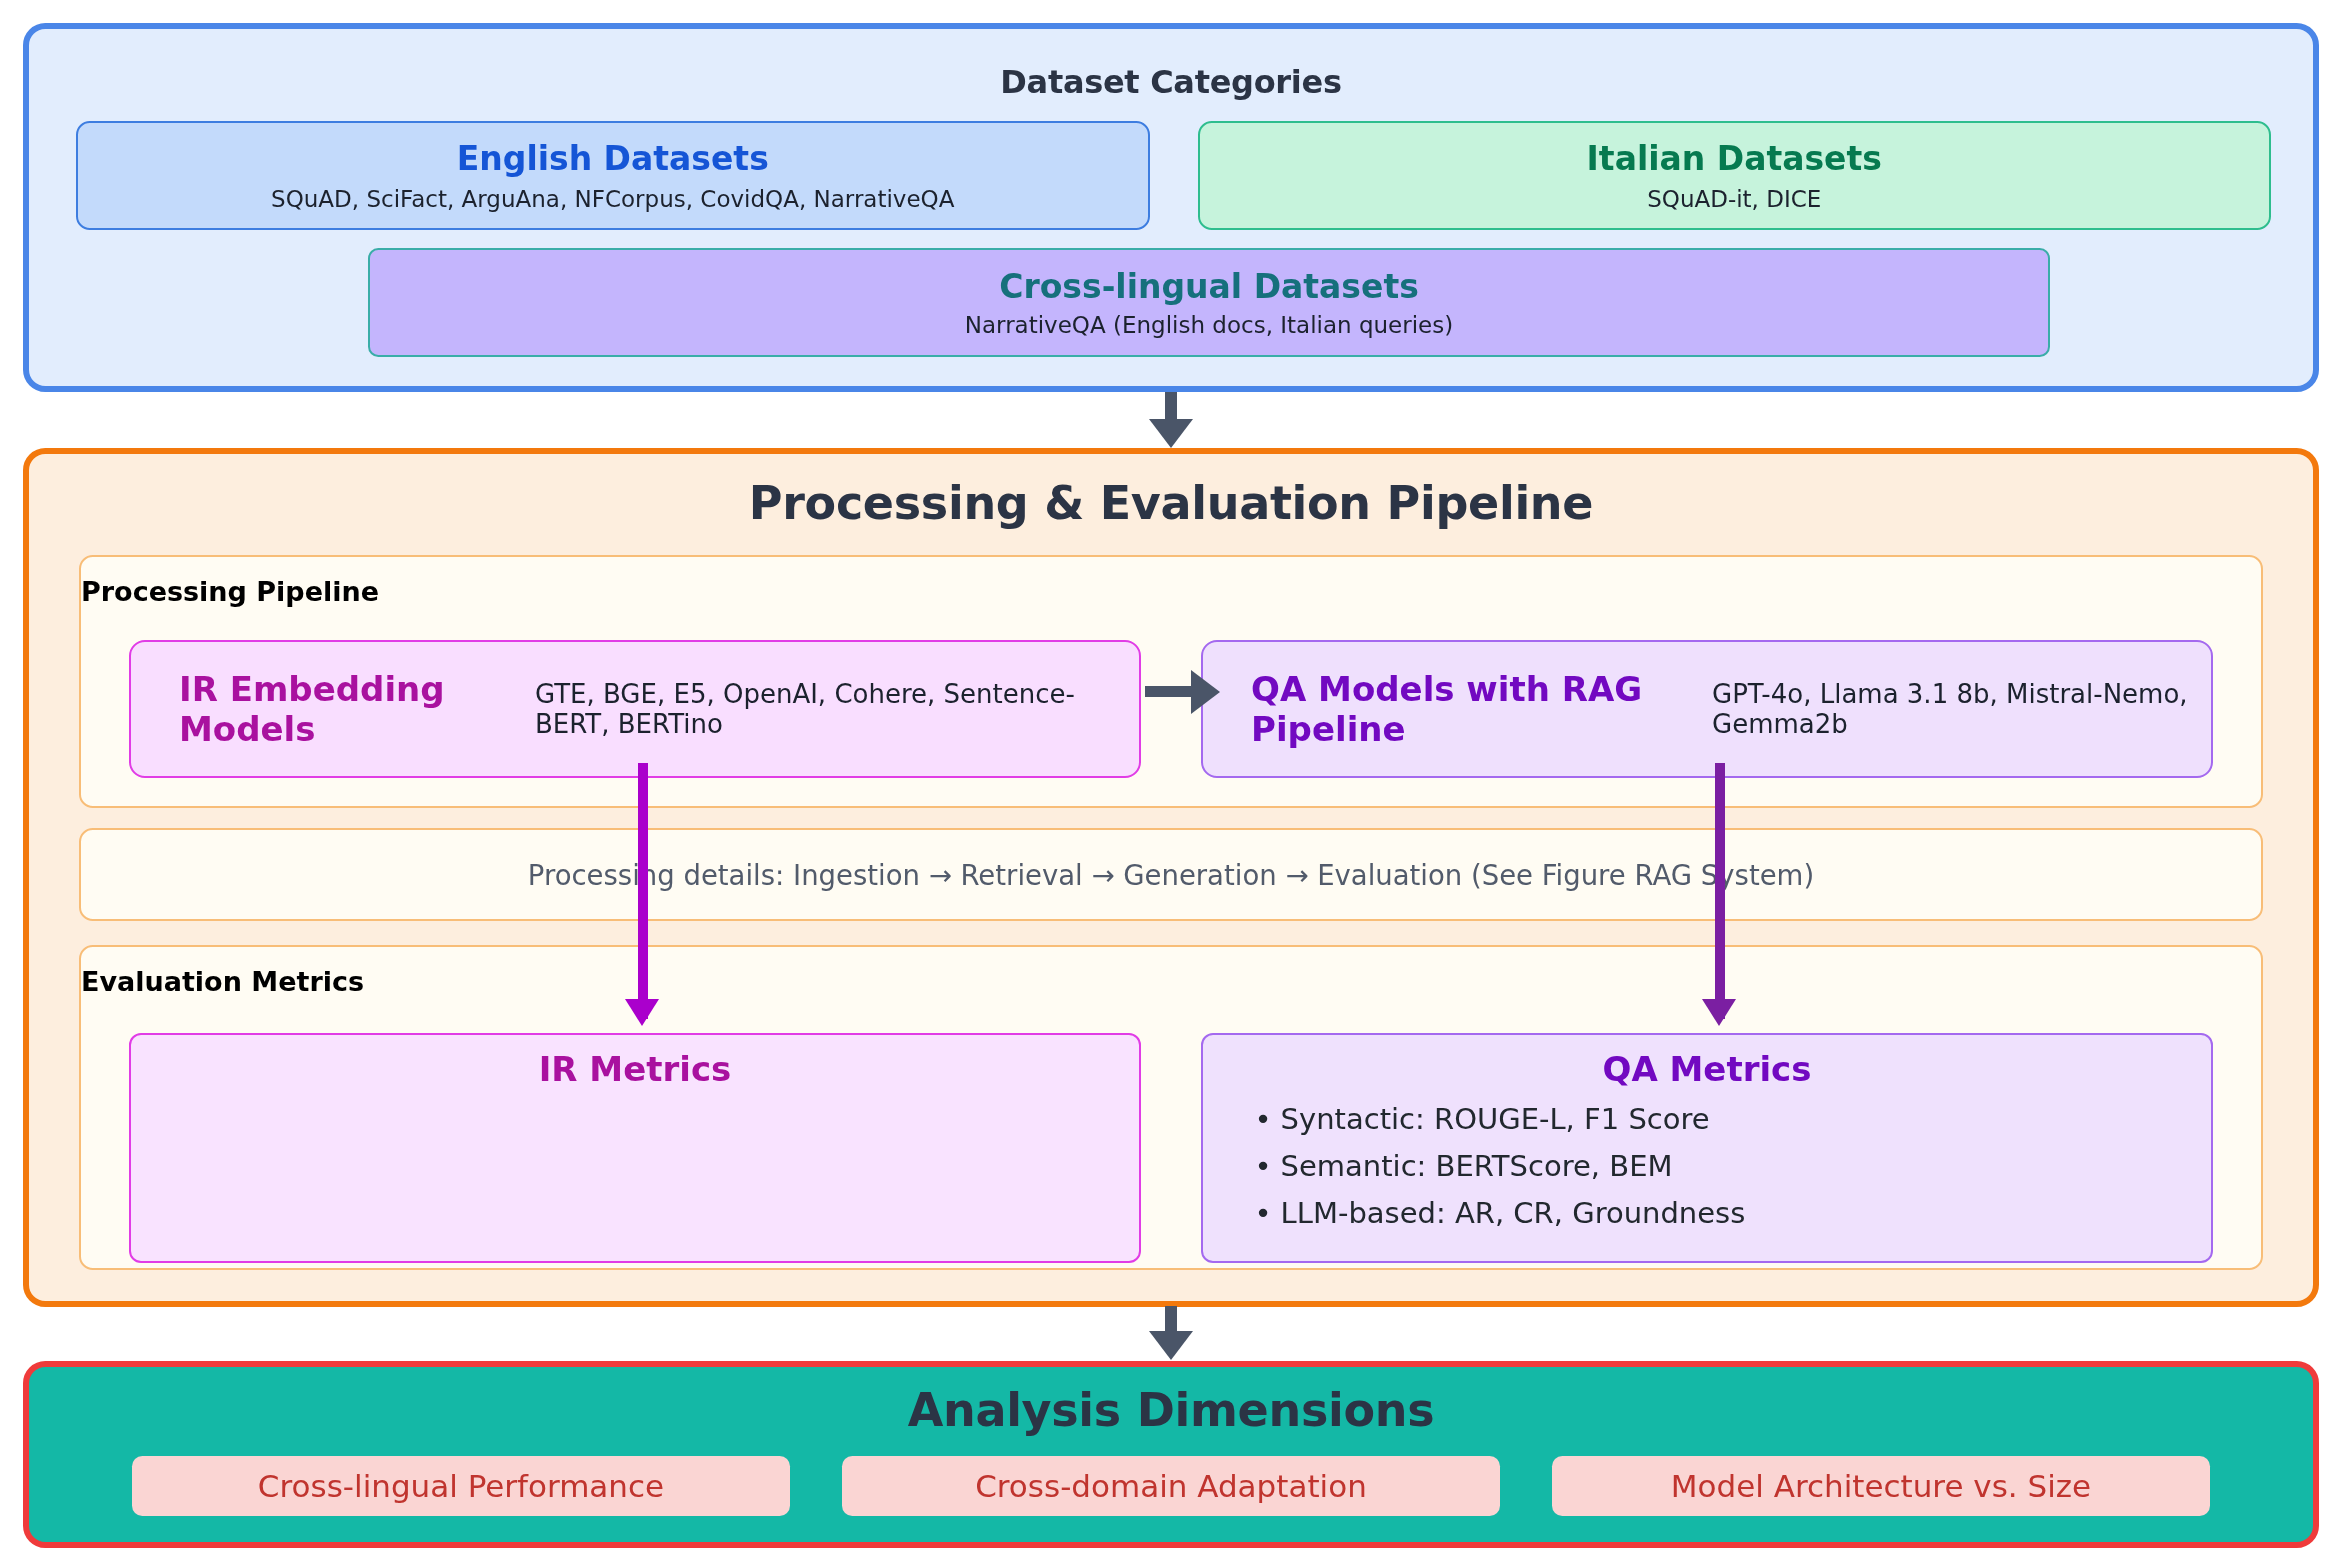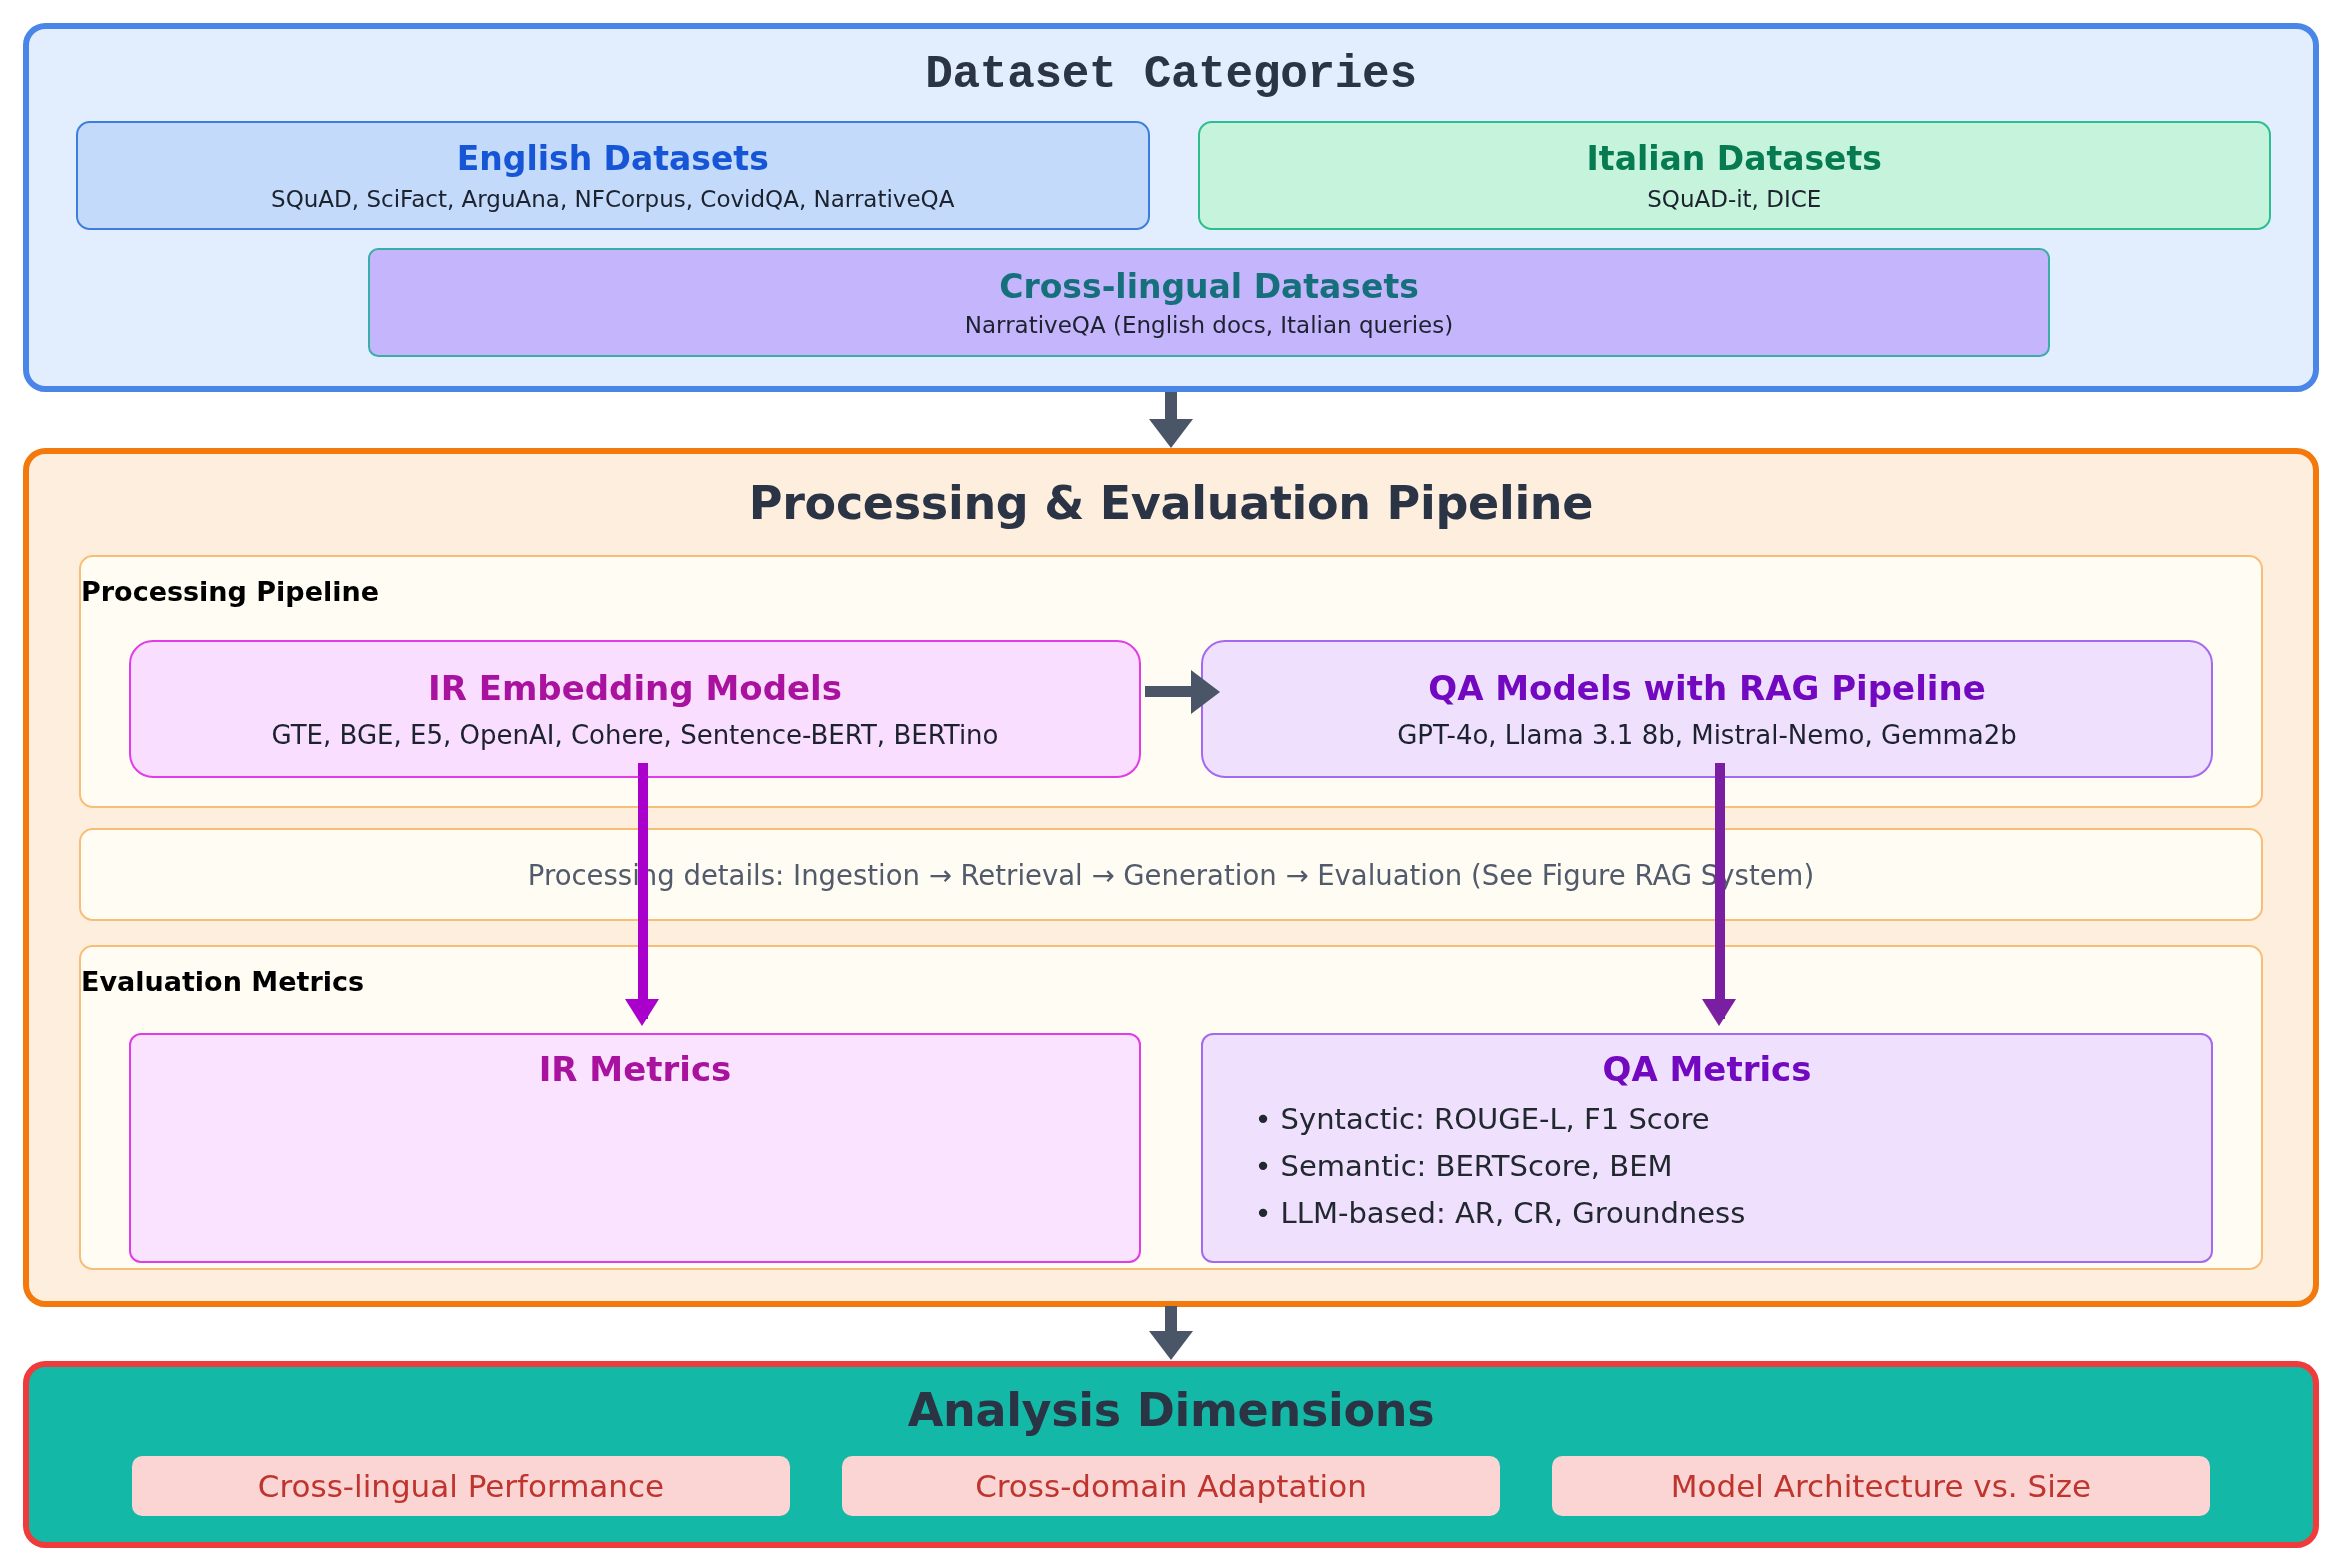--- a/index.html
+++ b/index.html
@@ -36,23 +36,22 @@
   }
 
   
   #datasets-panel {
     left: 23px; top: 23px;
     width: 2296px; height: 369px;
     background: #e2edfd;
     border: 6px solid #4a86e8;
   }
   #datasets-panel .panel-title {
-    font-size: 46px;
-    margin-top: 20px;
-    font-family: Liberation Mono, monospace;
+    font-size: 32px;
+    margin-top: 34px;
   }
   .ds-row {
     position: absolute;
     left: 47px; right: 42px;
     top: 92px;
     display: flex;
     gap: 48px;
   }
   .ds-card {
     box-sizing: border-box;
@@ -148,26 +147,27 @@
     position: absolute;
     left: 48px; right: 48px;
     top: 83px;
     display: flex;
     gap: 60px;
   }
   .model-card {
     box-sizing: border-box;
     flex: 1 1 0;
     height: 138px;
-    border-radius: 24px;
-    display: flex;
-    flex-direction: column;
+    border-radius: 16px;
+    display: flex;
+    flex-direction: row;
     align-items: center;
     justify-content: center;
     gap: 12px;
+    padding-left: 48px;
   }
   .model-card .ttl { font-size: 34px; font-weight: bold; }
   .model-card .sub { font-size: 26px; color: #1c222e; }
   #card-ir-models {
     background: #f9deff;
     border: 2.6px solid #e13ce6;
   }
   #card-ir-models .ttl { color: #a9119f; }
   #card-qa-models {
     background: #efe0fd;

